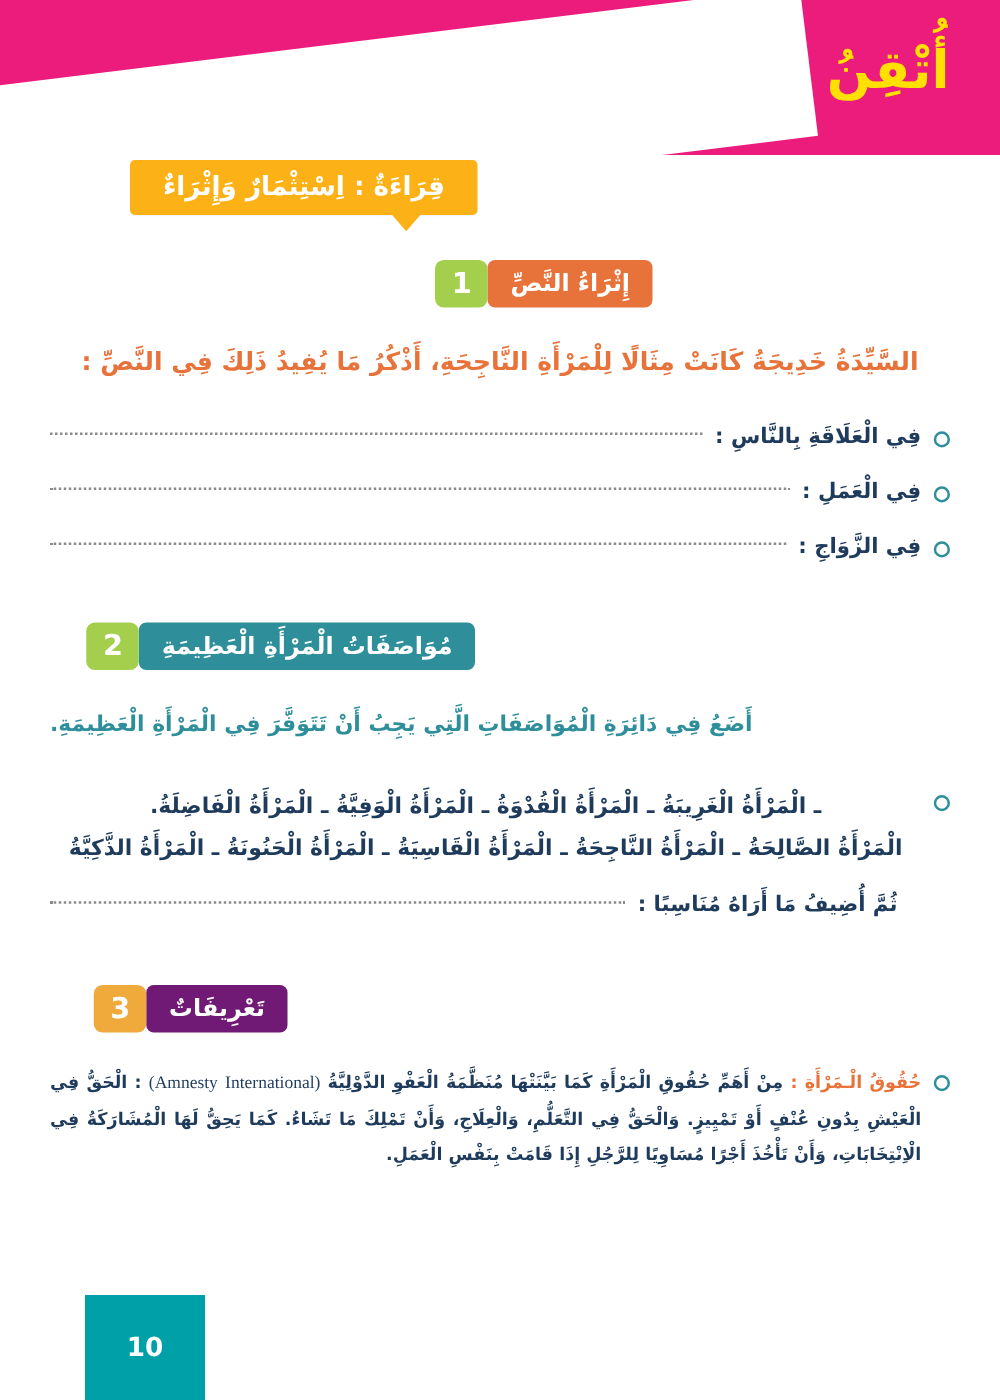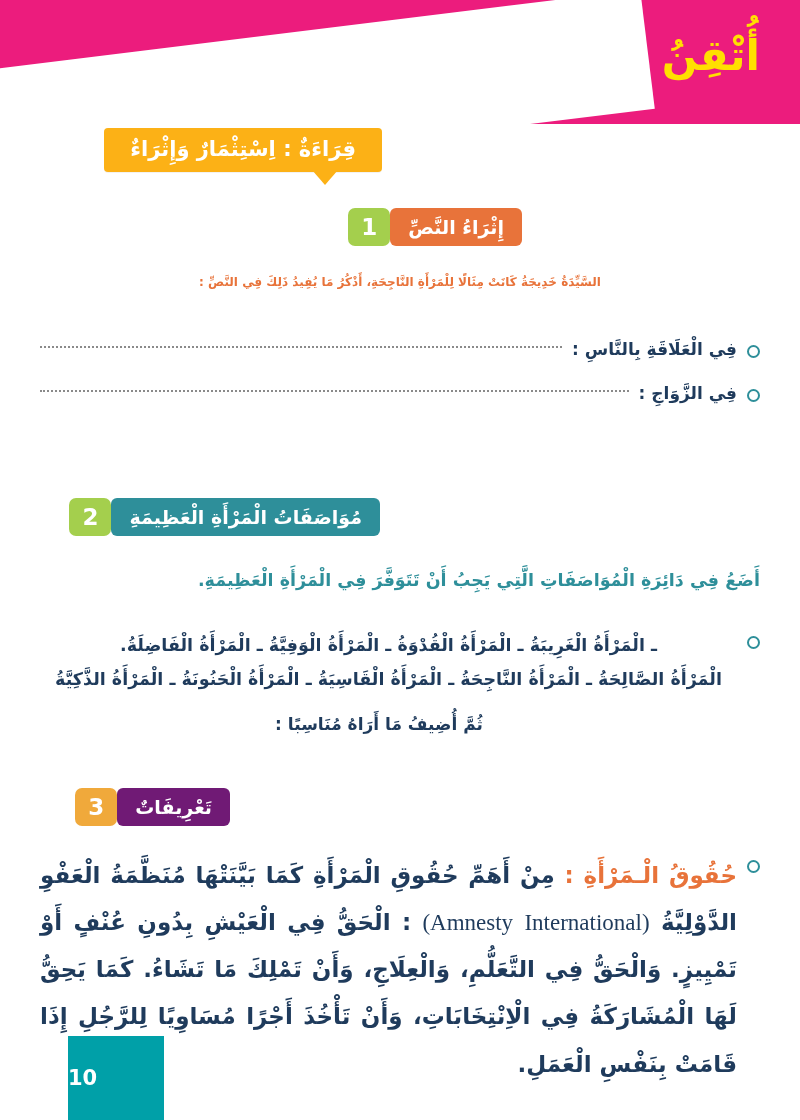--- a/index.html
+++ b/index.html
@@ -136,21 +136,21 @@
   .sec3 { top: 788px; right: 580px; }
   .sec3 .sec-num { background: #f0a93b; }
   .sec3 .sec-label { background: #701a75; }
 
   
   .q1 {
     position: absolute;
     top: 272px; right: 40px;
     width: 720px;
     text-align: center;
-    font-size: 12px;
+    font-size: 20px;
     font-weight: bold;
     color: #e8733a;
     line-height: 1.7;
   }
 
   .dotlist { position: absolute; right: 40px; width: 720px; }
   .dl1 { top: 334px; text-align: center; }
   .dot-row {
     display: flex;
     flex-direction: row;
@@ -178,21 +178,21 @@
     flex: 1 1 auto;
     border-bottom: 2px dotted #8a8a8a;
     height: 1px;
     margin-bottom: 4px;
   }
 
   .q2 {
     position: absolute;
     top: 566px; right: 40px;
     width: 720px;
-    text-align: right;
+    text-align: left;
     font-size: 17.5px;
     font-weight: bold;
     color: #2e8f9a;
     line-height: 1.7;
   }
 
   .wordblock {
     position: absolute;
     top: 628px; right: 40px;
     width: 720px;
@@ -209,21 +209,21 @@
     font-weight: bold;
     color: #1f3b5c;
     line-height: 1.95;
   }
 
   .thenline {
     position: absolute;
     top: 714px; right: 40px;
     width: 720px;
     display: flex;
-    flex-direction: column;
+    flex-direction: row;
     align-items: center;
     gap: 10px;
   }
   .thenline .lead {
     flex: 0 0 auto;
     font-size: 17px;
     font-weight: bold;
     color: #1f3b5c;
     white-space: nowrap;
     padding-right: 42px;
@@ -235,37 +235,37 @@
     width: 720px;
     display: flex;
     flex-direction: row;
     align-items: flex-start;
     gap: 10px;
   }
   .defblock .bullet { margin-top: 8px; }
   .deftext {
     flex: 1 1 auto;
     text-align: justify;
-    font-size: 23px;
+    font-size: 14px;
     font-weight: bold;
     color: #1f3b5c;
     line-height: 2.05;
   }
   .deftext .term { color: #e8733a; }
   .ltr { direction: ltr; unicode-bidi: embed; font-family: "Liberation Serif", serif; font-weight: normal; }
 
   
   .pagenum {
     position: absolute;
     left: 0; bottom: 0;
     width: 96px; height: 84px;
     background: #00a0a8;
     display: flex;
     align-items: center;
-    justify-content: flex-end;
+    justify-content: center;
     color: #ffffff;
     font-size: 21px;
     font-weight: bold;
   }
 </style>
 </head>
 <body>
 
 <div class="page">
 
@@ -288,20 +288,25 @@
   </div>
 
   <div class="q1">
     <span>السَّيِّدَةُ خَدِيجَةُ كَانَتْ مِثَالًا لِلْمَرْأَةِ النَّاجِحَةِ، أَذْكُرُ مَا يُفِيدُ ذَلِكَ فِي النَّصِّ :</span>
   </div>
 
   <div class="dotlist dl1">
     <div class="dot-row">
       <div class="bullet"></div>
       <div class="dot-label">فِي الْعَلَاقَةِ بِالنَّاسِ :</div>
+      <div class="dots"></div>
+    </div>
+    <div class="dot-row">
+      <div class="bullet"></div>
+      <div class="dot-label">فِي الْعَمَلِ :</div>
       <div class="dots"></div>
     </div>
     <div class="dot-row">
       <div class="bullet"></div>
       <div class="dot-label">فِي الزَّوَاجِ :</div>
       <div class="dots"></div>
     </div>
   </div>
 
   <div class="sec sec2">

